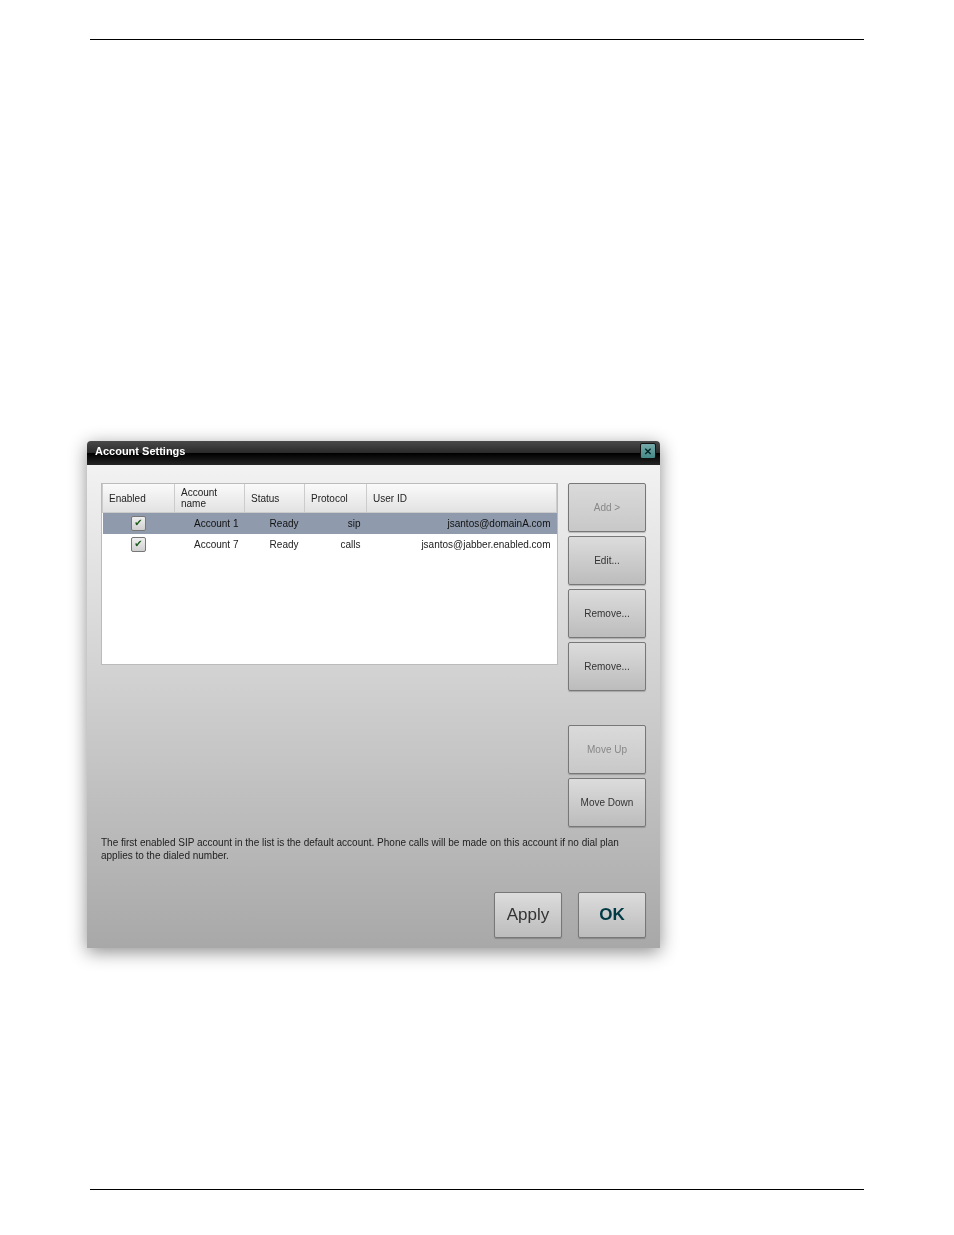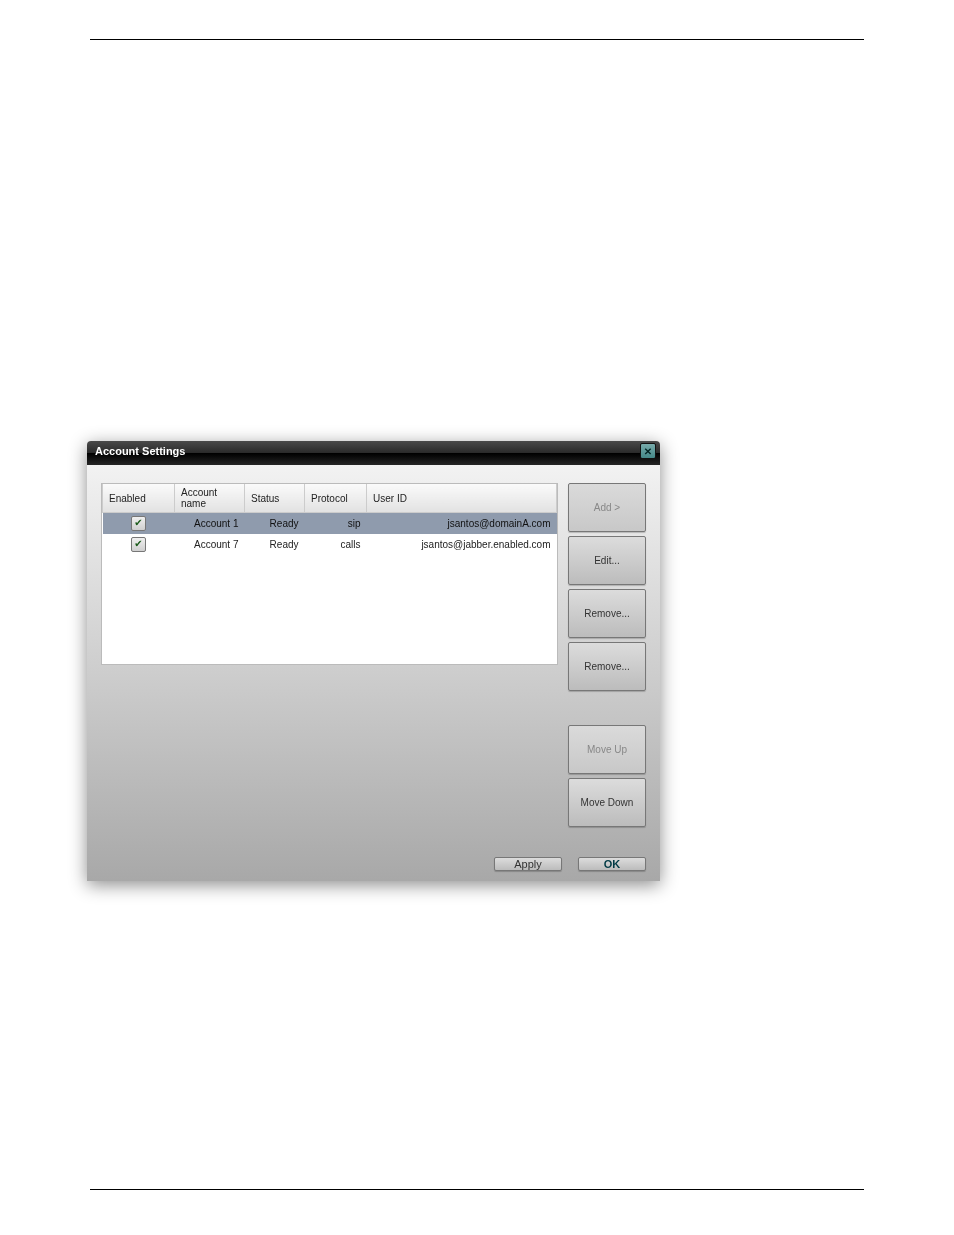--- a/index.html
+++ b/index.html
@@ -139,22 +139,22 @@
     line-height: 1.3;
   }
   .dialog-footer {
     display: flex;
     justify-content: flex-end;
     gap: 16px;
     margin-top: 30px;
   }
   .dialog-footer .btn {
     width: 66px;
-    font-size: 11px;
-    padding: 0 0;
+    font-size: 17px;
+    padding: 12px 0;
   }
   .ok-btn {
     font-weight: bold;
     color: #003a45;
   }
 </style>
 </head>
 <body>
 
 <div class="page">
@@ -212,20 +212,21 @@
           <div class="btn disabled">Add &gt;</div>
           <div class="btn">Edit...</div>
           <div class="btn">Remove...</div>
           <div class="btn">Remove...</div>
           <div class="side-spacer"></div>
           <div class="btn disabled">Move Up</div>
           <div class="btn">Move Down</div>
         </div>
       </div>
 
+      <div class="hint">The first enabled SIP account in the list is the default account. Phone calls will be made on this account if no dial plan applies to the dialed number.</div>
 
       <div class="dialog-footer">
         <div class="btn">Apply</div>
         <div class="btn ok-btn">OK</div>
       </div>
     </div>
   </div>
 </div>
 
 </body></html>

